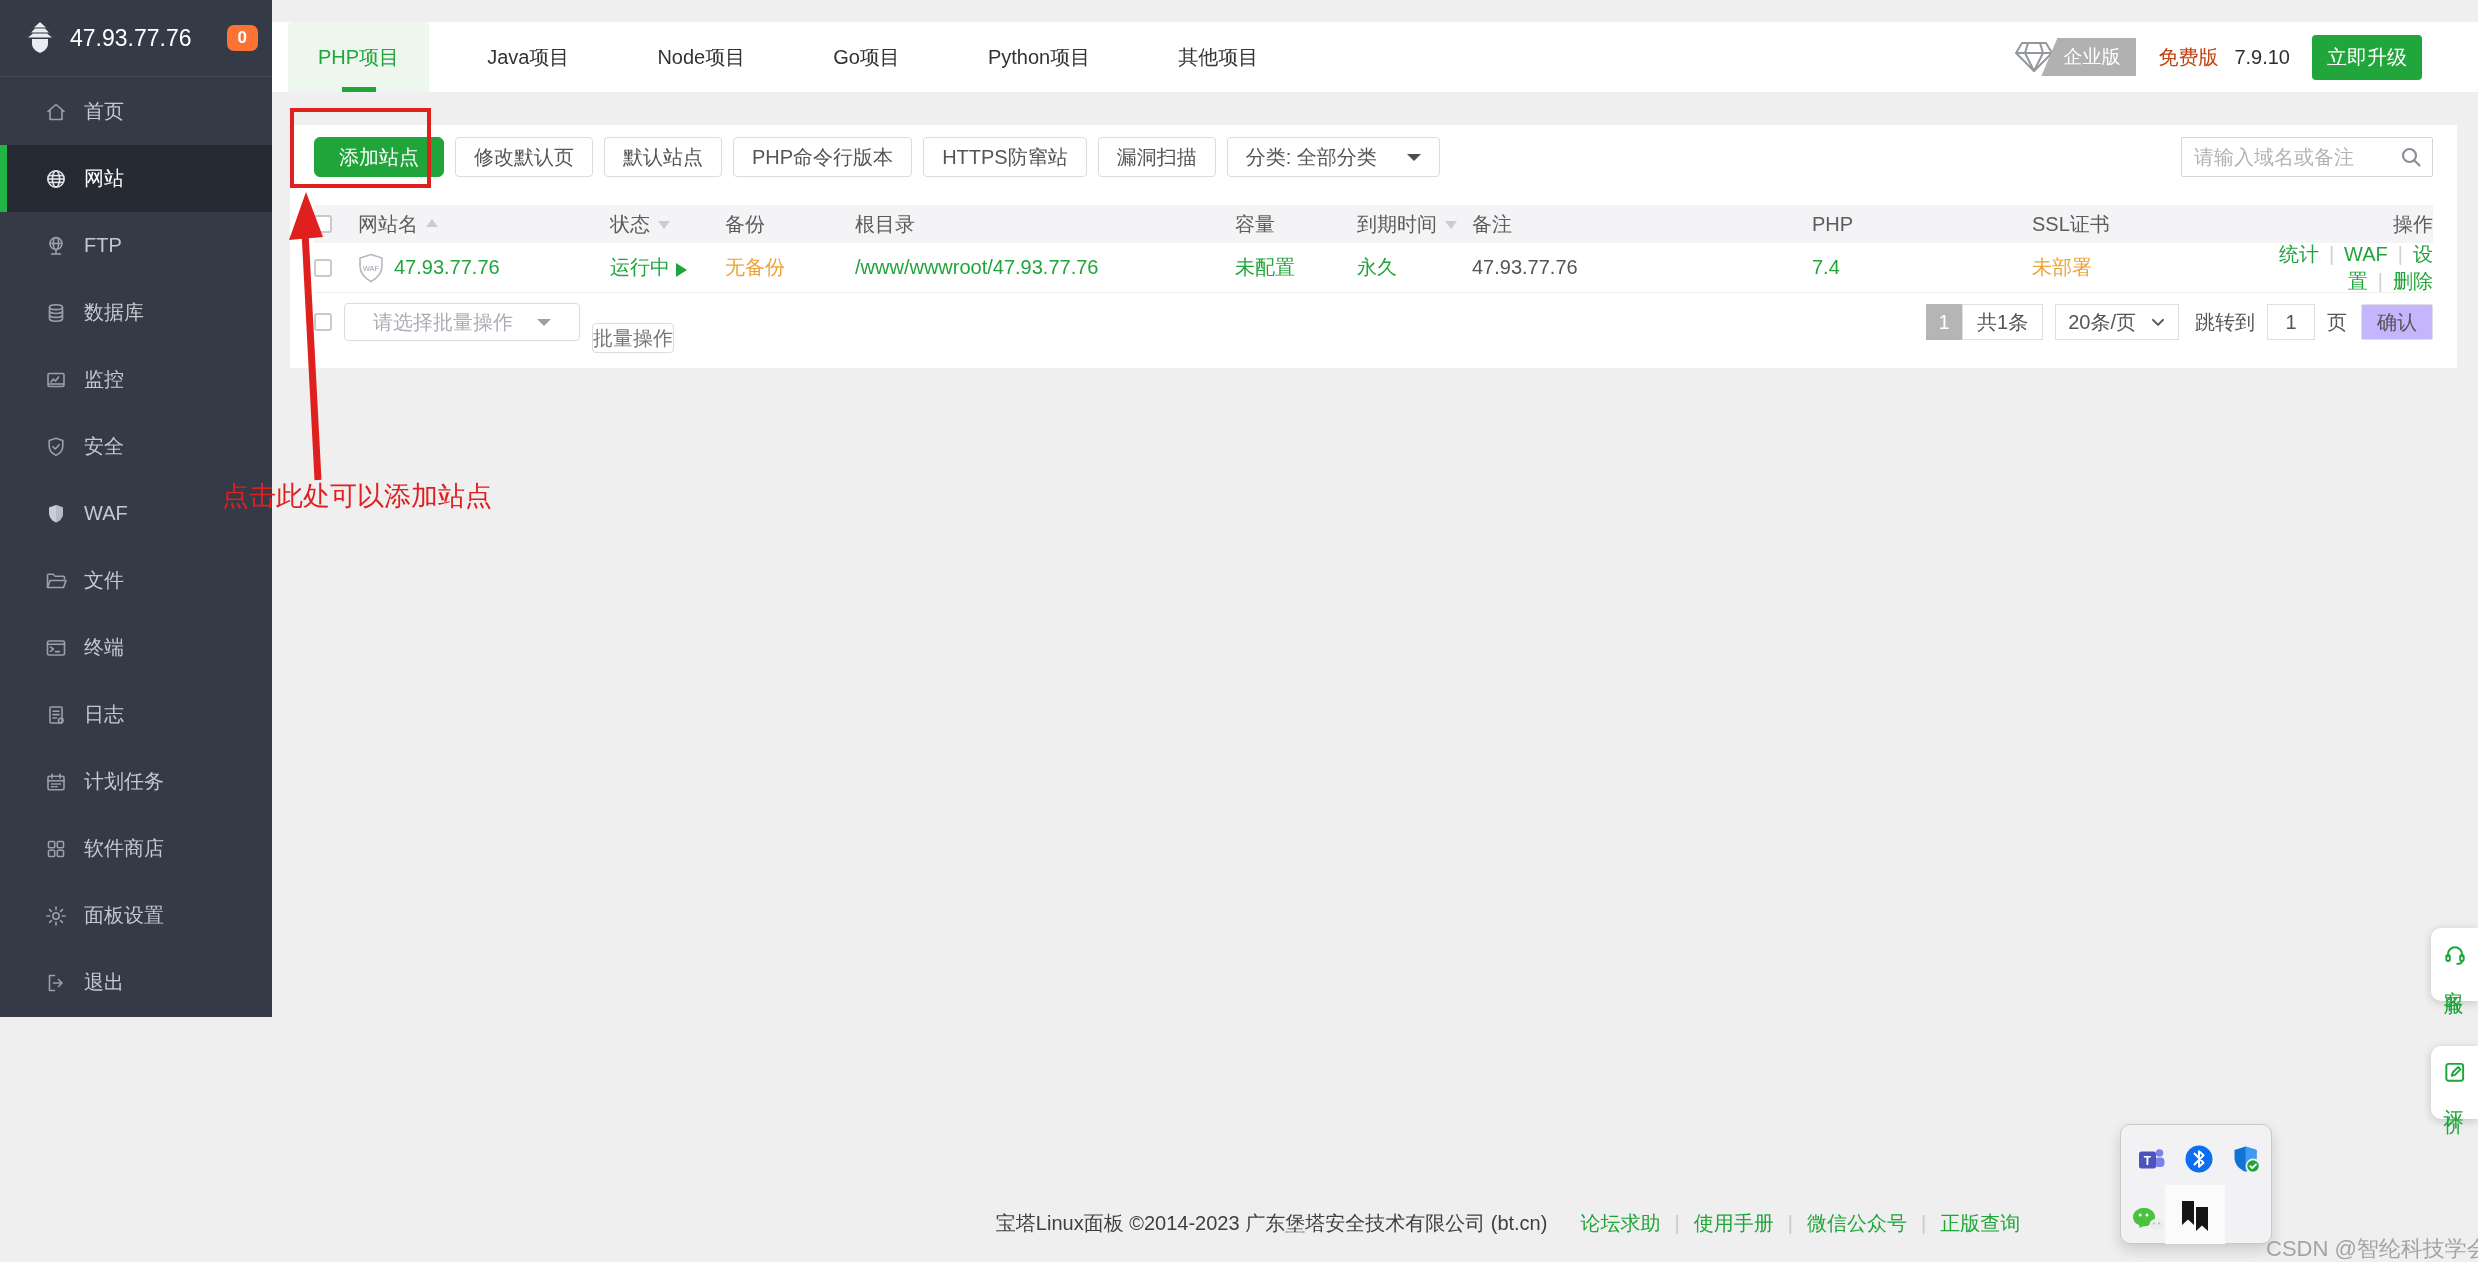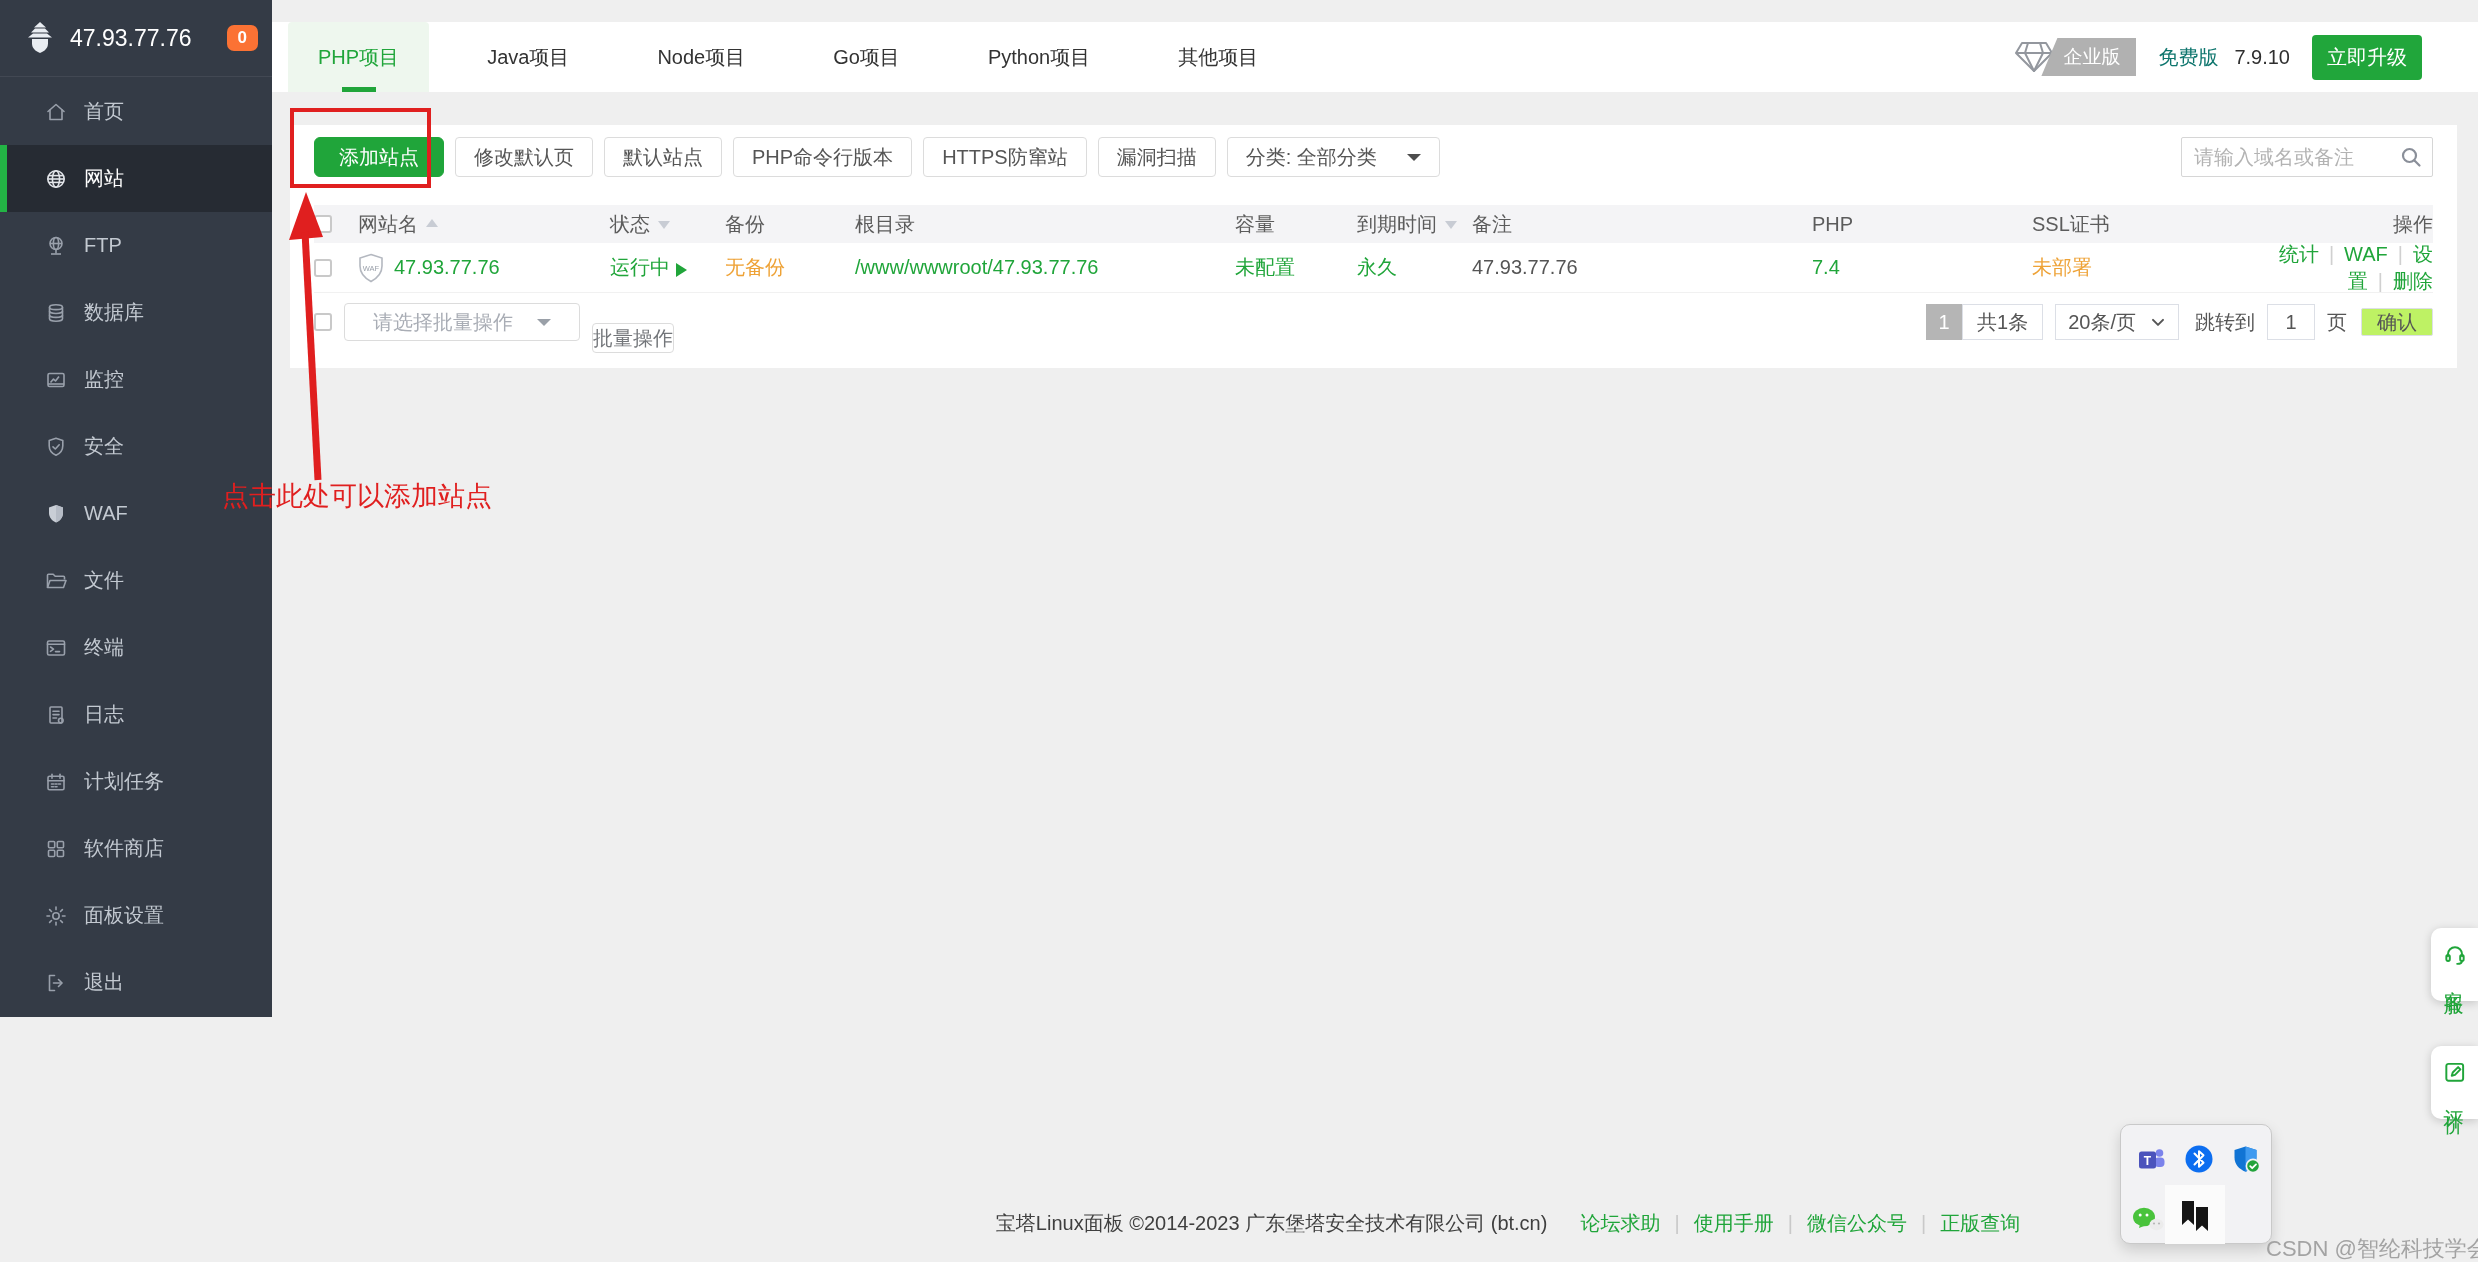--- a/index.html
+++ b/index.html
@@ -23,21 +23,21 @@
   
   .main { position:absolute; left:272px; top:0; right:0; bottom:0; }
   .tabbar { position:absolute; left:0; top:22px; right:0; height:70px; background:#fff; display:flex; align-items:stretch; padding-left:16px; }
   .tabs { display:flex; gap:28px; }
   .tab { display:flex; align-items:center; justify-content:center; padding:0 30px; font-size:20px; color:#333; position:relative; cursor:pointer; white-space:nowrap; }
   .tab.active { background:#eef7ee; color:#20a53a; border-radius:4px 4px 0 0; }
   .tab.active::after { content:""; position:absolute; bottom:0; left:50%; transform:translateX(-50%); width:34px; height:5px; background:#20a53a; }
   .version-area { margin-left:auto; display:flex; align-items:center; padding-right:56px; }
   .diamond-wrap { display:flex; align-items:center; }
   .edition-badge { margin-left:-14px; background:#b1b1b1; color:#fff; font-size:19px; padding:6px 16px 6px 22px; clip-path:polygon(16px 0,100% 0,100% 100%,0 100%); cursor:pointer; }
-  .plan-label { margin-left:22px; color:#0f766e; font-size:20px; }
+  .plan-label { margin-left:22px; color:#c2410c; font-size:20px; }
   .version-num { margin-left:16px; color:#2f2f2f; font-size:20px; }
   .upgrade-btn { margin-left:22px; background:#21a63b; color:#fff; font-size:20px; padding:9px 15px; border-radius:4px; border:none; cursor:pointer; }
 
   
   .card { position:absolute; left:18px; top:125px; width:2167px; height:243px; background:#fff; }
   .toolbar { position:absolute; left:24px; right:24px; top:12px; height:40px; display:flex; gap:11px; align-items:center; }
   .btn { height:40px; display:inline-flex; align-items:center; border:1px solid #dcdcdc; border-radius:4px; background:#fff; color:#555; font-size:20px; padding:0 18px; cursor:pointer; white-space:nowrap; }
   .btn-green { background:#20a53a; border-color:#20a53a; color:#fff; padding:0 24px; border-radius:6px; }
   .caret { width:0; height:0; border:7px solid transparent; border-top-color:#4d4d4d; margin-left:30px; transform:translateY(4px); }
   .search-box { position:absolute; right:0; top:0; width:252px; height:40px; }
@@ -74,21 +74,21 @@
   .sel .caret { border-top-color:#9aa0a8; margin-left:auto; }
   .btn-batch { height:30px; border:1px solid #dcdcdc; border-radius:4px; padding:0 0; color:#73767a; font-size:20px; background:#fff; cursor:pointer;margin-top:32px; }
   .pager { margin-left:auto; display:flex; align-items:center; font-size:20px; color:#555; }
   .pg-num { width:36px; height:36px; background:#b5b5b5; color:#fff; display:flex; align-items:center; justify-content:center; cursor:pointer; }
   .pg-total { height:36px; border:1px solid #dcdfe6; display:flex; align-items:center; padding:0 14px; background:#fff; }
   .pg-size { height:36px; border:1px solid #dcdfe6; padding:0 10px 0 12px; display:flex; align-items:center; background:#fff; margin-left:12px; cursor:pointer; }
   .pg-size svg { width:20px; height:20px; margin-left:12px; }
   .pg-jumplabel { margin-left:16px; }
   .pg-input { width:48px; height:36px; border:1px solid #dcdfe6; text-align:center; font-size:20px; color:#555; margin-left:12px; outline:none; font-family:inherit; }
   .pg-unit { margin-left:12px; }
-  .pg-confirm { height:28px; border:1px solid #dcdfe6; padding:0 15px; background:#bef264; color:#555; font-size:20px; margin-left:14px; border-radius:2px; cursor:pointer; }
+  .pg-confirm { height:36px; border:1px solid #dcdfe6; padding:0 15px; background:#c4b5fd; color:#555; font-size:20px; margin-left:14px; border-radius:2px; cursor:pointer; }
 
   
   .red-box { position:absolute; left:290px; top:108px; width:141px; height:80px; border:4px solid #e01f1f; z-index:5; pointer-events:none; }
   .red-arrow { position:absolute; left:283px; top:190px; width:60px; height:296px; z-index:5; pointer-events:none; }
   .red-note { position:absolute; left:222px; top:478px; font-size:27px; color:#e01f1f; z-index:6; white-space:nowrap; }
 
   
   .footer { position:absolute; left:272px; right:0; top:1210px; text-align:center; font-size:20px; color:#3f3f3f; }
   .footer .flink { color:#20a53a; cursor:pointer; margin:0 6px; }
   .footer .fsep { color:#c9c9c9; margin:0 8px; }

